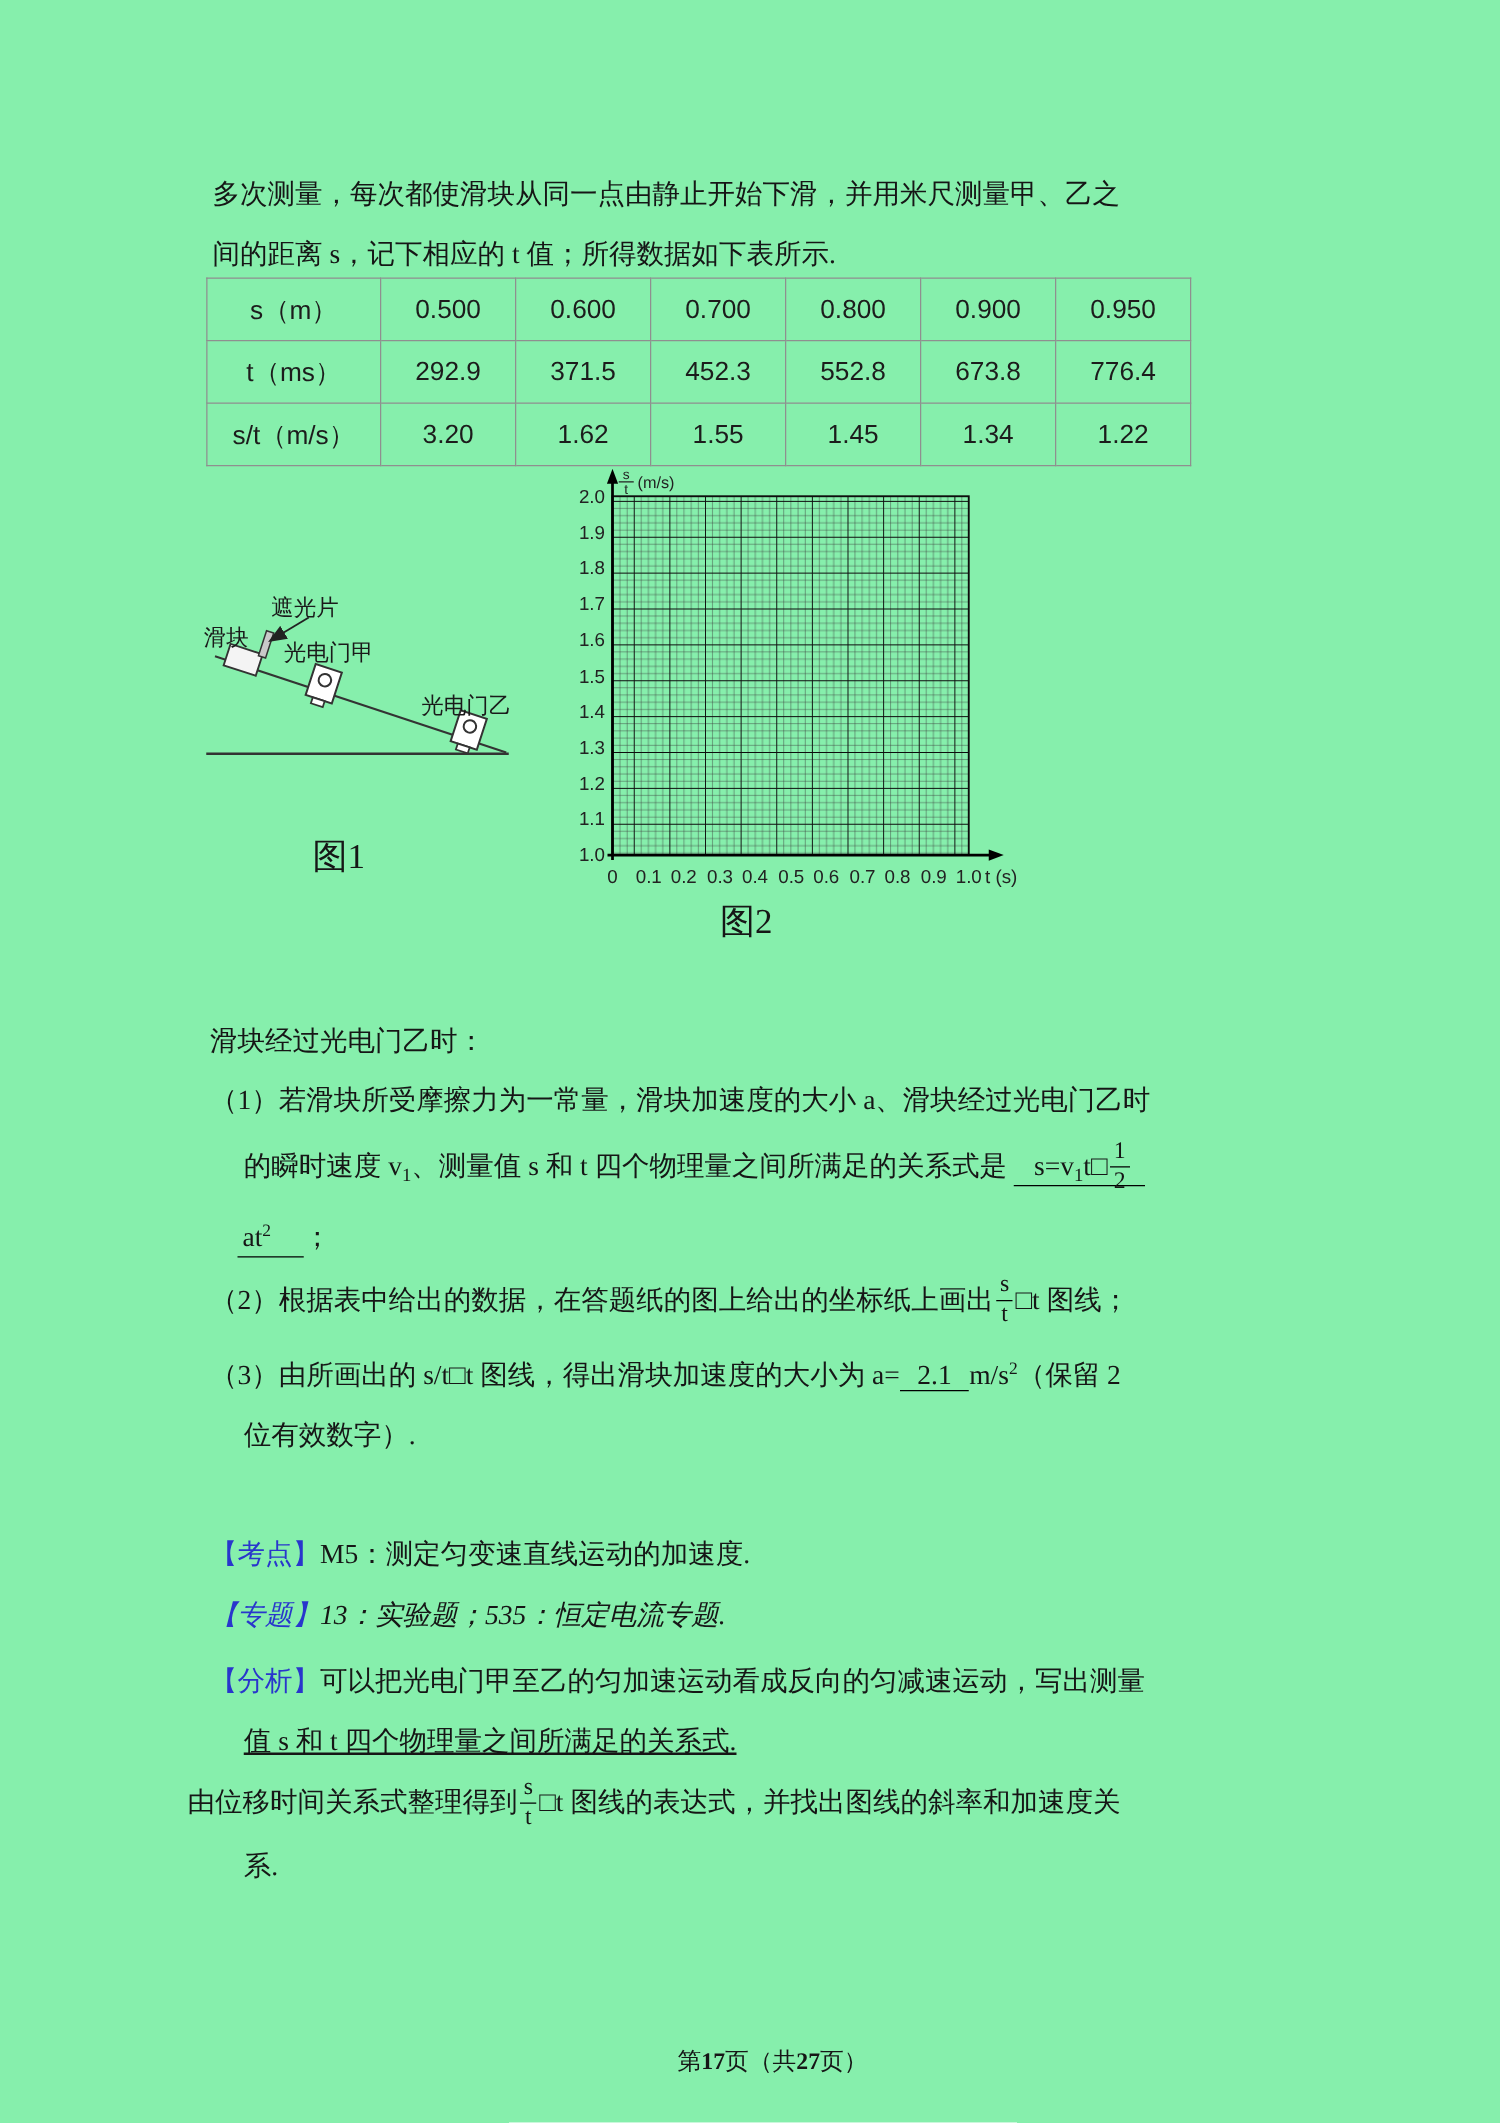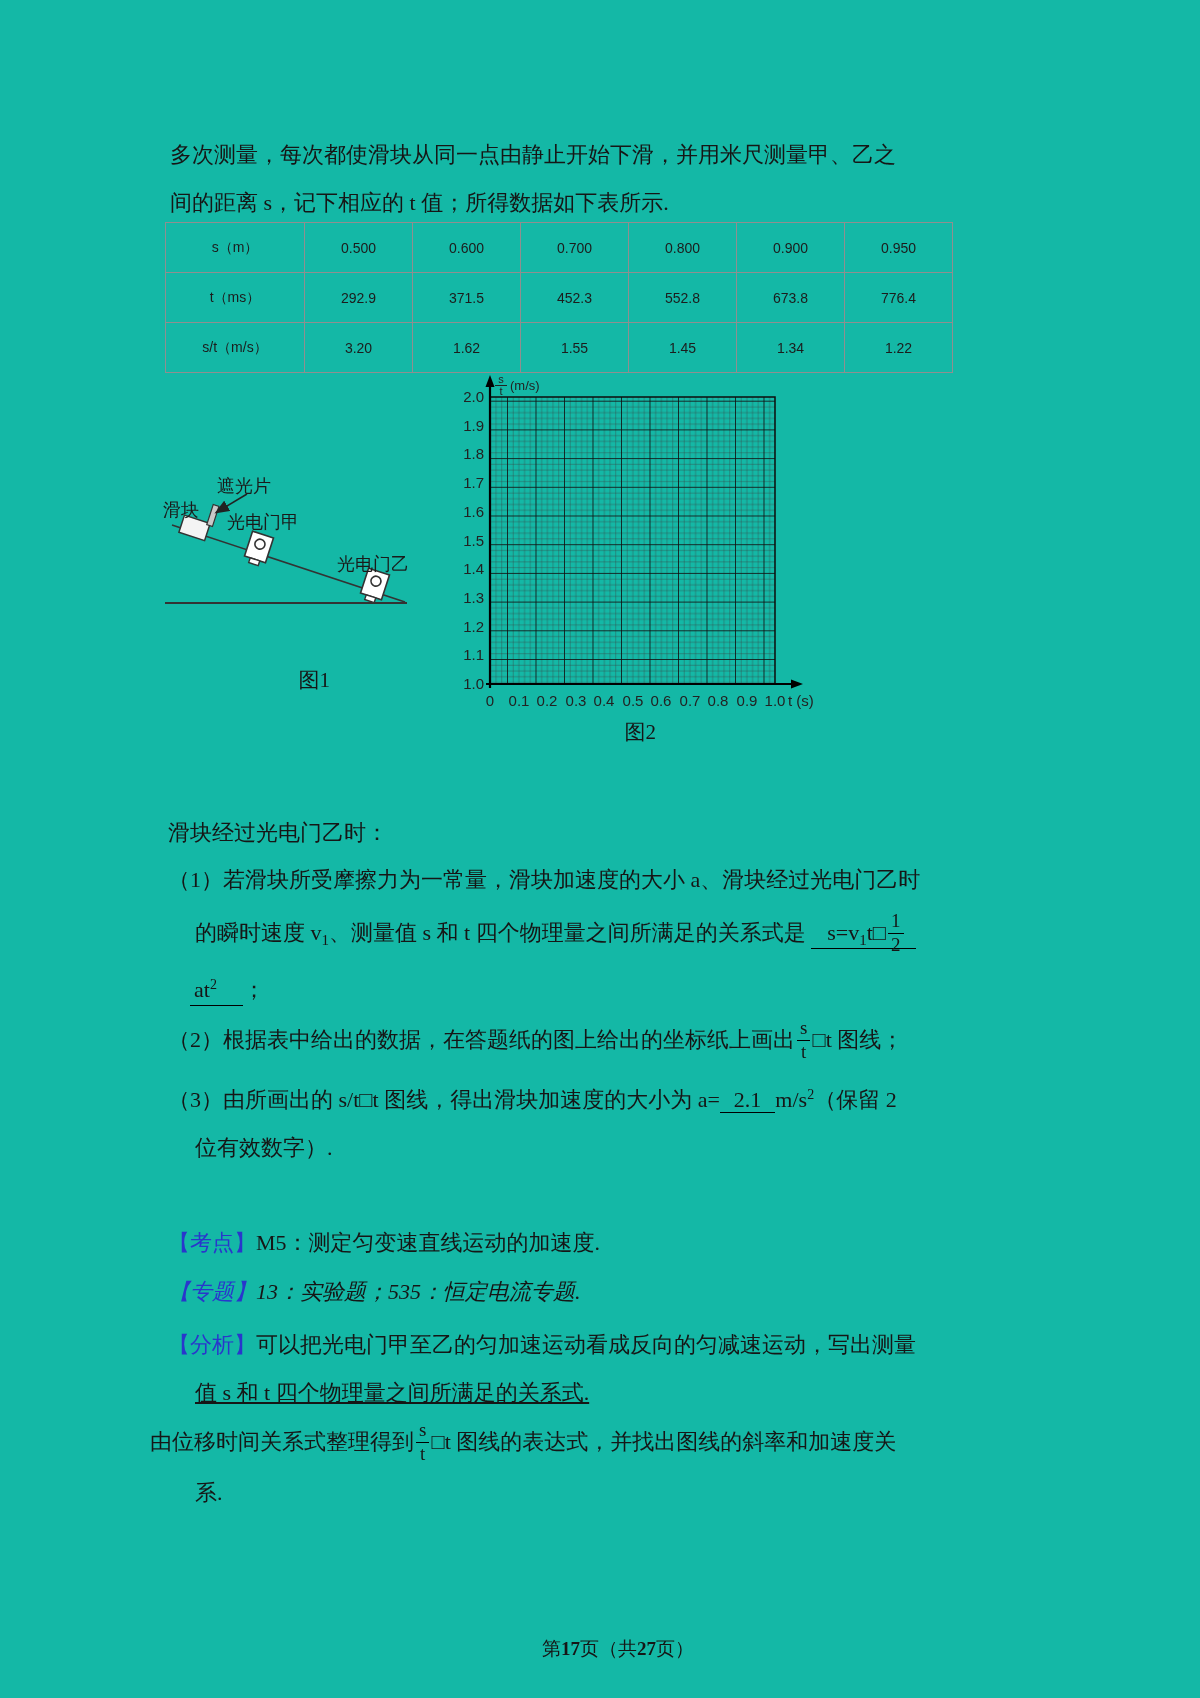--- a/index.html
+++ b/index.html
@@ -1,35 +1,35 @@
 <!DOCTYPE html>
 <html><head>
 <meta charset="utf-8">
 <style>
   html,body{margin:0;padding:0;background:#ffffff;}
-  .page{position:relative;width:1200px;height:1698px;background:#14b8a6;overflow:hidden;
+  .page{position:relative;width:1200px;height:1698px;background:#86efac;overflow:hidden;
         font-family:"Liberation Serif","DejaVu Serif",serif;color:#161616;}
   .line{position:absolute;white-space:nowrap;font-size:22px;line-height:30px;}
   sub{font-size:15px;vertical-align:-5px;line-height:0;}
   sup{font-size:14px;vertical-align:8px;line-height:0;}
   
   .dtable{position:absolute;left:165px;top:222px;border-collapse:collapse;table-layout:fixed;
-          font-family:"Liberation Sans","DejaVu Sans",sans-serif;font-size:14px;color:#1c1c1c;}
+          font-family:"Liberation Sans","DejaVu Sans",sans-serif;font-size:21px;color:#1c1c1c;}
   .dtable td{border:1px solid #8f8f8f;text-align:center;vertical-align:middle;height:49px;padding:0;}
   .dtable .c0{width:138px;} .dtable .cv{width:107px;}
   
   .frac{display:inline-block;vertical-align:middle;text-align:center;line-height:1.08;
         font-size:19px;margin:0 2px;position:relative;top:-2px;}
   .frac .num{display:block;border-bottom:1.6px solid #000;padding:0 3px 1px 3px;}
   .frac .den{display:block;padding-top:1px;}
   
   .answer{border-bottom:1.6px solid #000;padding:0 10px 3px 16px;}
   .answer2{border-bottom:1.6px solid #000;padding:0 26px 3px 4px;margin-top:17px;}
   .blue{color:#2936cc;}
-  .caption{position:absolute;font-size:21px;text-align:right;white-space:nowrap;}
+  .caption{position:absolute;font-size:28px;text-align:left;white-space:nowrap;}
   .footer{position:absolute;left:0;right:0;top:1636px;text-align:center;font-size:19px;margin-left:36px;}
   .footer .b{font-weight:bold;}
   svg text{font-family:"Liberation Sans","DejaVu Sans",sans-serif;fill:#222;}
   .figlabel{font-family:"Liberation Serif","DejaVu Serif",serif;font-size:18px;fill:#1a1a1a;}
 </style>
 </head>
 <body>
 
 <div class="page">
 

